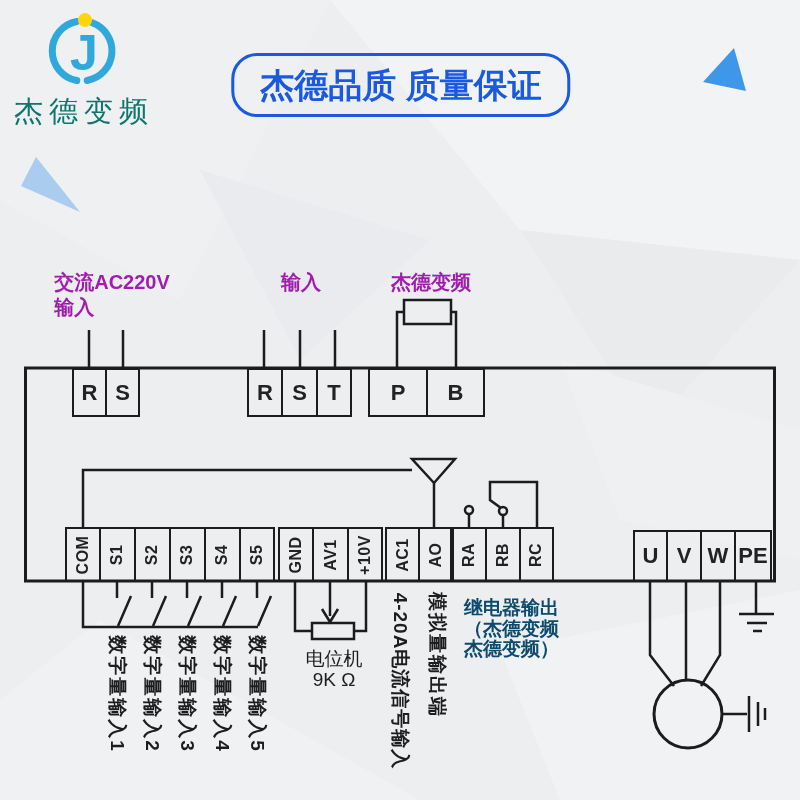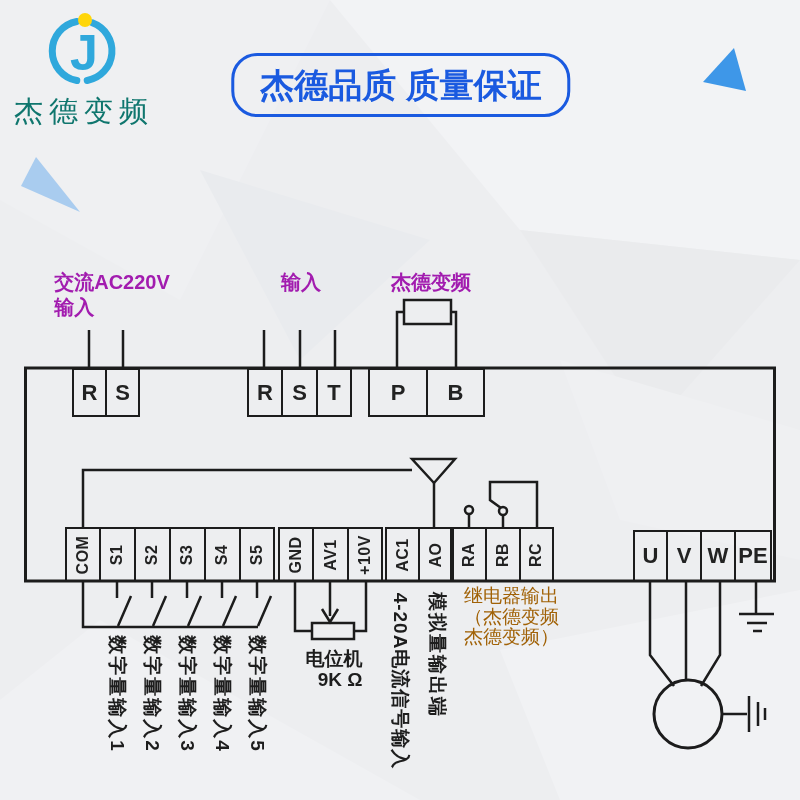--- a/index.html
+++ b/index.html
@@ -18,24 +18,24 @@
     font-size:100px;line-height:1.0;font-weight:900;letter-spacing:3px;white-space:nowrap;
     background:linear-gradient(135deg,#55a6f2 0%,#2f6fe0 45%,#1a3ecb 100%);
     -webkit-background-clip:text;background-clip:text;color:transparent;
     filter:drop-shadow(3px 3px 1px rgba(25,45,120,0.28));}
 
   
   .dlabel{position:absolute;transform:translateX(-50%);text-align:left;
     font-weight:bold;color:#a21caf;font-size:20px;line-height:25px;white-space:nowrap;}
   .vlabel{position:absolute;transform:translate(-50%,-50%) rotate(90deg);
     white-space:nowrap;font-weight:bold;color:#1d1d1d;font-size:19px;letter-spacing:2px;}
-  .plabel{position:absolute;transform:translateX(-50%);text-align:right;
-    font-weight:bold;color:#1d1d1d;font-size:19px;line-height:21px;white-space:nowrap;}
-  .rlabel{position:absolute;font-weight:normal;color:#a16207;font-size:19px;
-    line-height:20.5px;white-space:nowrap;}
+  .plabel{position:absolute;transform:translateX(-50%);text-align:center;
+    font-weight:normal;color:#1d1d1d;font-size:19px;line-height:21px;white-space:nowrap;}
+  .rlabel{position:absolute;font-weight:bold;color:#0c4a6e;font-size:19px;
+    line-height:20.5px;white-space:nowrap;margin-top:12px;}
 
   
   .tg{position:absolute;display:flex;top:368px;}
   .tg.bot{top:527px;}
   .tg.out{top:530px;}
   .cell{box-sizing:border-box;height:49px;width:34px;
     border:2.5px solid #1c1c1c;border-left-width:1.25px;border-right-width:1.25px;
     display:flex;align-items:center;justify-content:center;
     font-weight:bold;color:#222;font-size:22px;}
   .cell:first-child{border-left-width:2.5px;}

